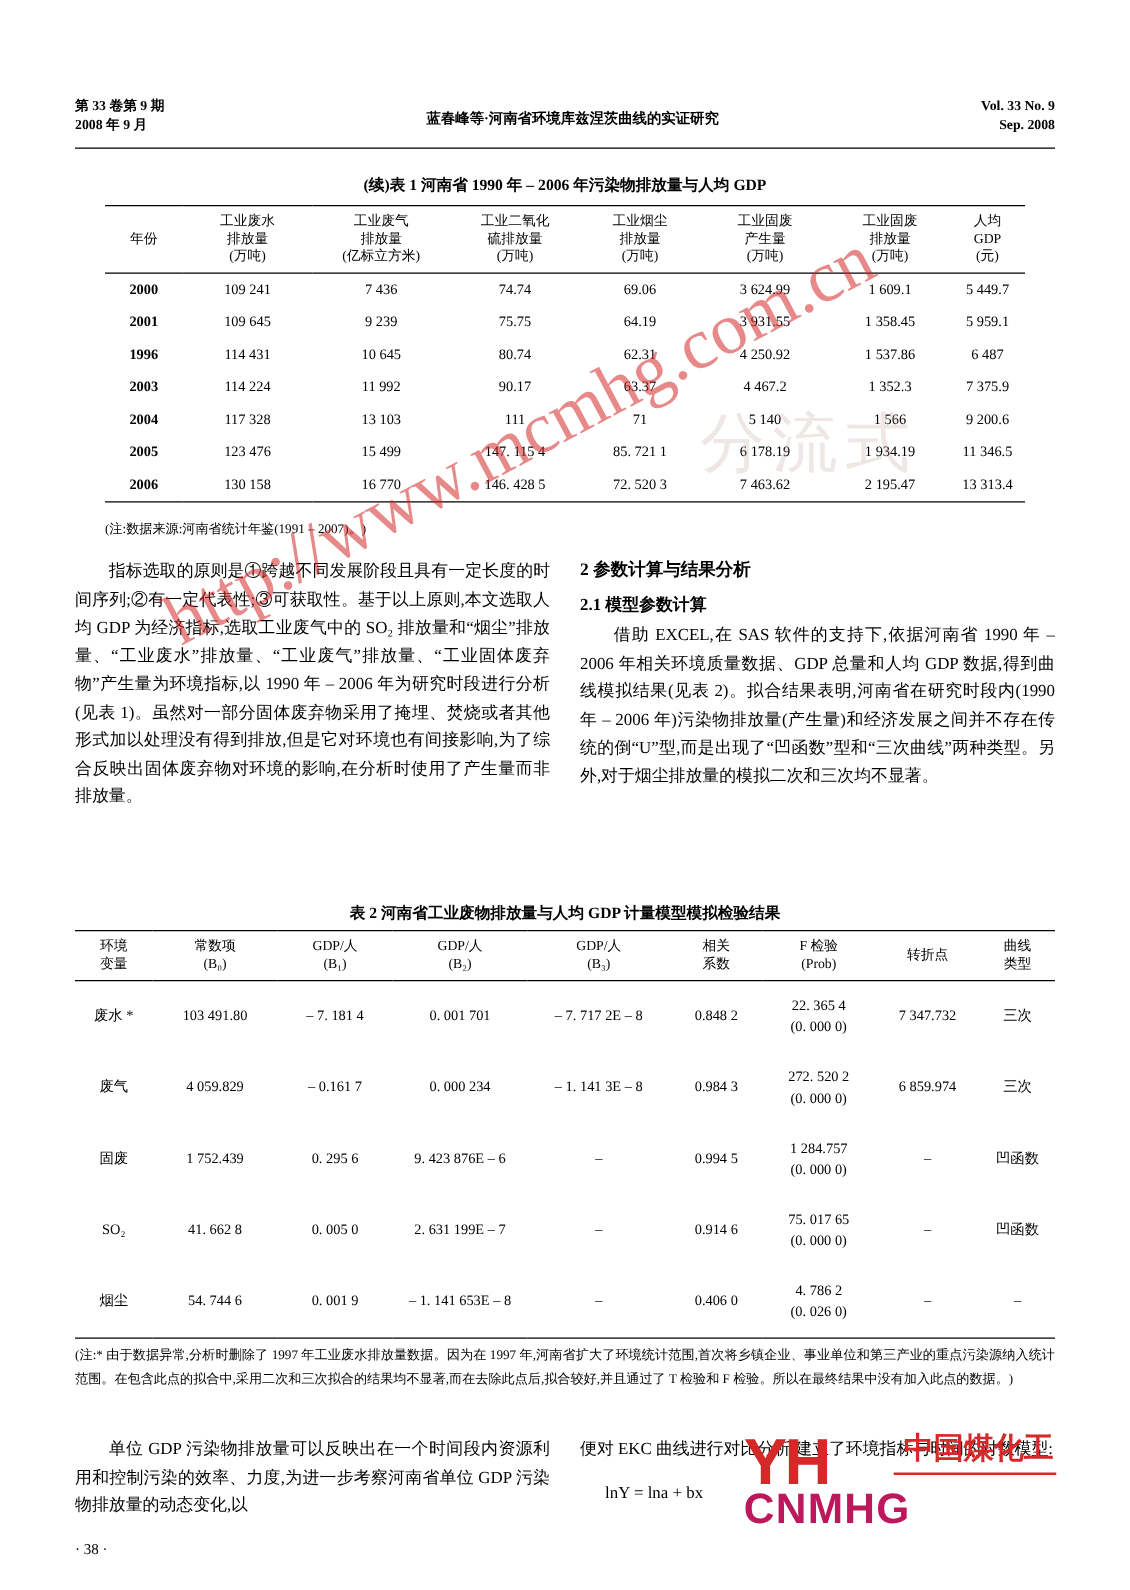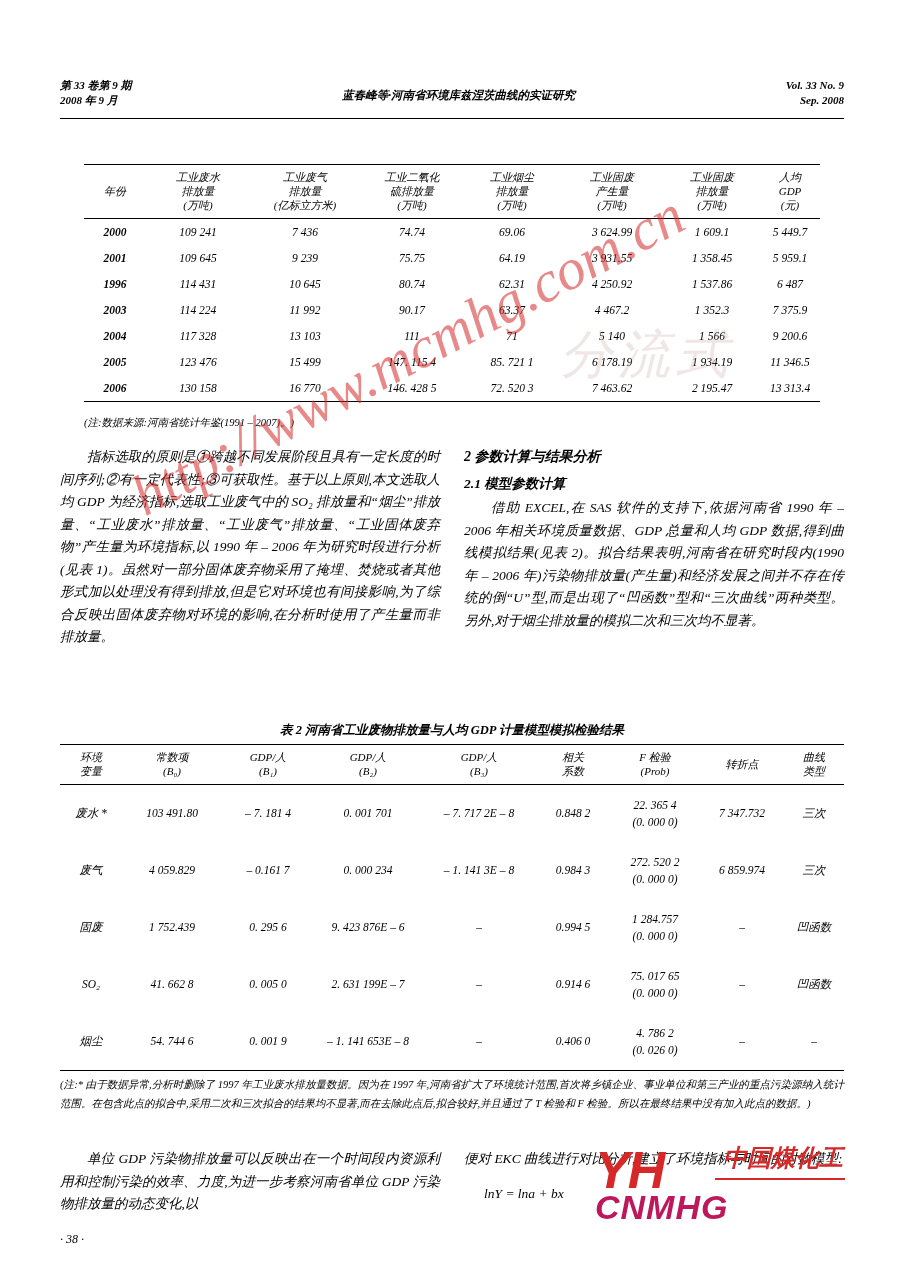--- a/index.html
+++ b/index.html
@@ -13,21 +13,20 @@
     position: relative;
     font-family: "Liberation Serif", serif;
     color: #000;
     overflow: hidden;
   }
   .page {
     position: absolute;
     left: 0; top: 0;
     width: 904px;
     height: 1272px;
-    font-style: italic;
   }
   
   .header {
     position: absolute;
     left: 60px;
     top: 78px;
     width: 784px;
     display: flex;
     align-items: flex-start;
     justify-content: space-between;
@@ -280,20 +279,21 @@
 
   <div class="header">
     <div class="left">第 33 卷第 9 期
 2008 年 9 月</div>
     <div class="center">蓝春峰等·河南省环境库兹涅茨曲线的实证研究</div>
     <div class="right">Vol. 33   No. 9
 Sep. 2008</div>
   </div>
   <div class="rule-top"></div>
 
+  <div class="tbl1-caption">(续)表 1   河南省 1990 年 – 2006 年污染物排放量与人均 GDP</div>
   <table class="tbl1">
     <thead>
       <tr class="hline-top">
         <th style="width:62px">年份</th>
         <th style="width:104px">工业废水
 排放量
 (万吨)</th>
         <th style="width:110px">工业废气
 排放量
 (亿标立方米)</th>

